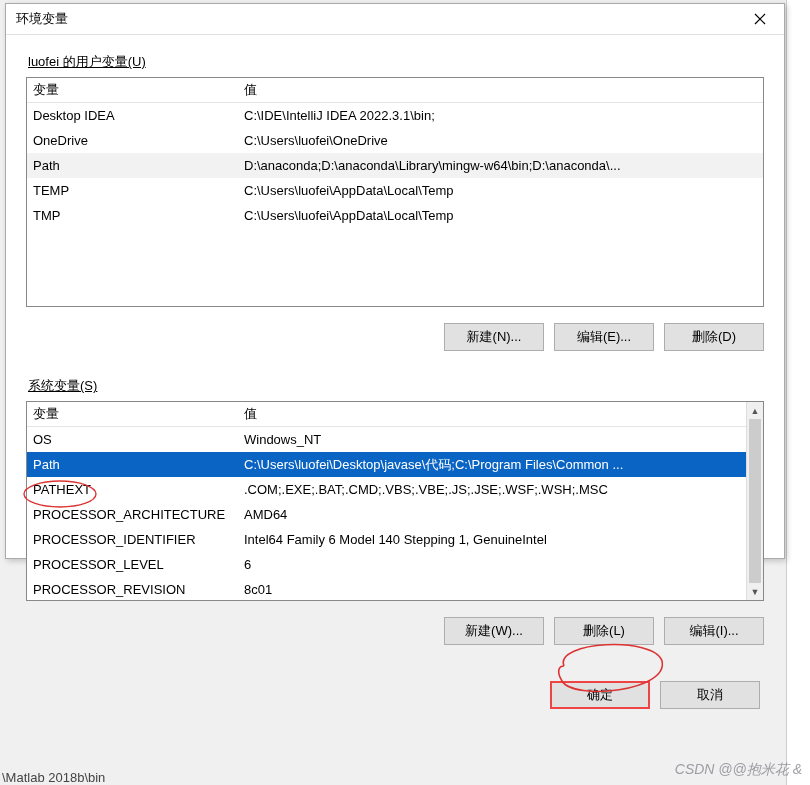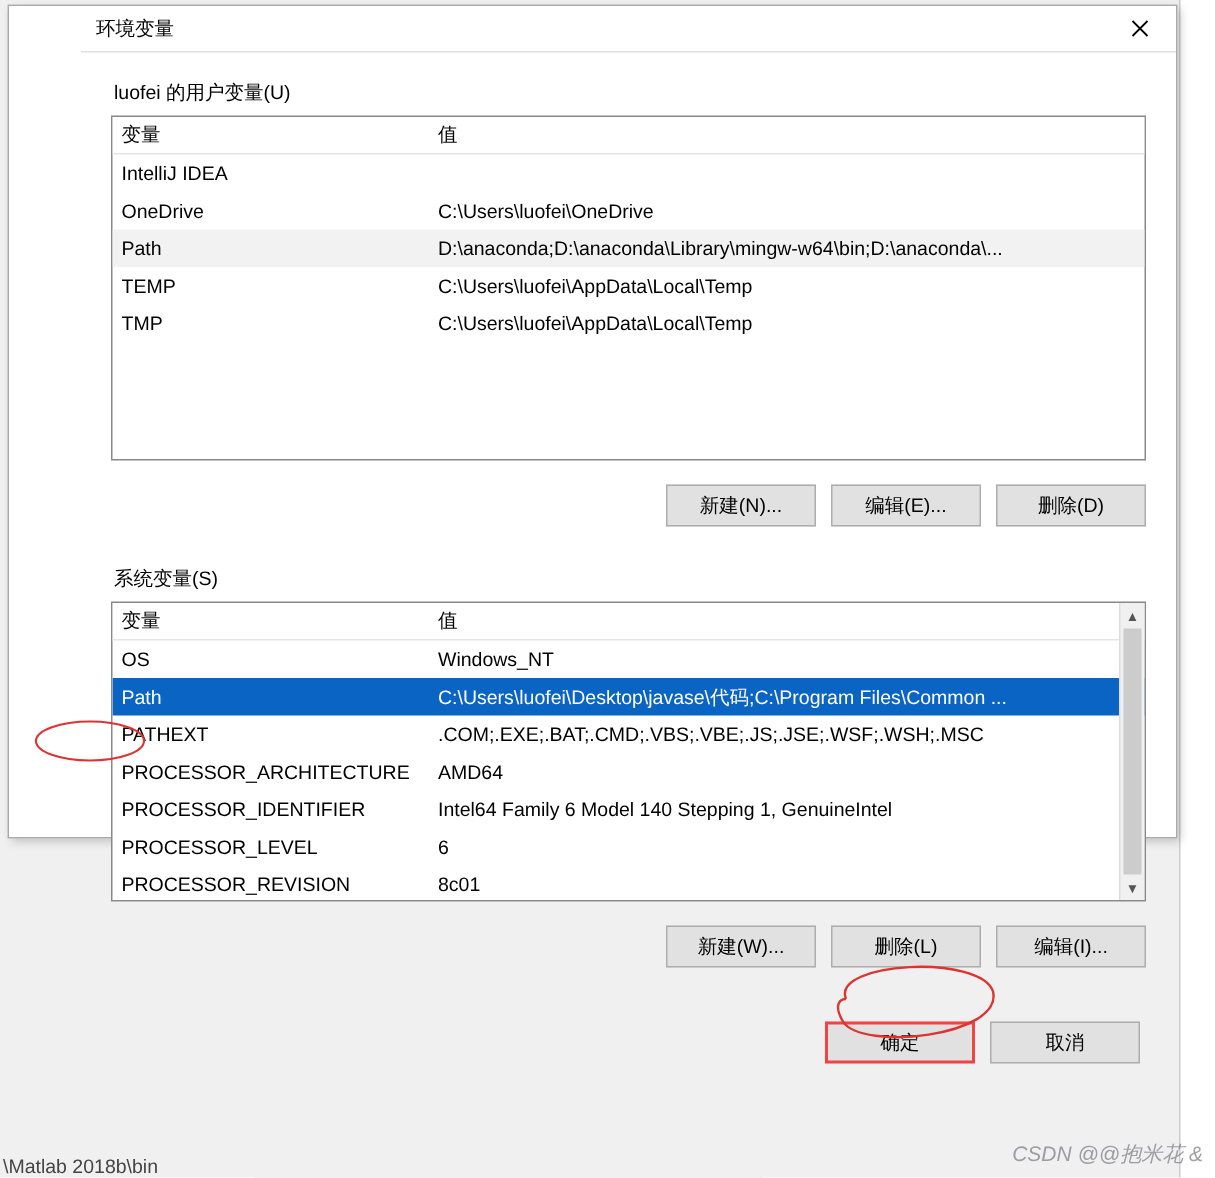--- a/index.html
+++ b/index.html
@@ -1,28 +1,28 @@
 <!DOCTYPE html>
 <html><head>
 <meta charset="utf-8">
 <style>
 * { box-sizing: border-box; margin: 0; padding: 0; font-family: "Microsoft YaHei", "Segoe UI", Tahoma, sans-serif; }
 body { background: #f0f0f0; width: 810px; height: 785px; overflow: hidden; position: relative; }
 
-.dialog { position: absolute; top: 3px; left: 5px; width: 780px; height: 556px; background: #fff; border: 1px solid #aaa; box-shadow: 2px 2px 6px rgba(0,0,0,0.2); display: flex; flex-direction: column; padding-left: 48px; }
+.dialog { position: absolute; top: 3px; left: 5px; width: 780px; height: 556px; background: #fff; border: 1px solid #aaa; box-shadow: 2px 2px 6px rgba(0,0,0,0.2); display: flex; flex-direction: column; }
 
 .titlebar { height: 32px; display: flex; align-items: center; padding: 0 2px 0 10px; border-bottom: 1px solid #e0e0e0; }
 .titlebar .title { flex: 1; font-size: 13px; color: #000; }
 .titlebar .close { width: 44px; height: 30px; display: flex; align-items: center; justify-content: center; cursor: pointer; }
 .titlebar .close svg { width: 12px; height: 12px; }
 
 .content { flex: 1; padding: 18px 20px 12px 20px; display: flex; flex-direction: column; gap: 10px; }
 
 .group { display: flex; flex-direction: column; gap: 6px; }
-.group-label { font-size: 13px; color: #000; padding-left: 2px; }
+.group-label { font-size: 13px; color: #000; padding-left: 2px; text-decoration: underline; }
 .listbox { border: 1px solid #888; height: 230px; background: #fff; position: relative; overflow: hidden; }
 .listbox.sys { height: 200px; }
 
 .list-header, .list-row { display: flex; font-size: 13px; height: 25px; align-items: center; }
 .list-header { border-bottom: 1px solid #e5e5e5; background: #fff; }
 .col1 { width: 215px; padding-left: 6px; overflow: hidden; white-space: nowrap; text-overflow: ellipsis; }
 .col2 { flex: 1; padding-left: 2px; overflow: hidden; white-space: nowrap; text-overflow: ellipsis; }
 .list-row { cursor: default; }
 .list-row.selected-user { background: #f2f2f2; }
 .list-row.selected-sys { background: #0a64c4; color: #fff; }
@@ -66,21 +66,22 @@
 
     <div class="group">
       <div class="group-label">luofei 的用户变量(U)</div>
       <div class="listbox">
         <div class="list-header">
           <div class="col1">变量</div>
           <div class="col2">值</div>
         </div>
         <div id="user-rows">
             <div class="list-row">
-              <div class="col1">IntelliJ IDEA</div>
+              <div class="col1">Desktop IDEA</div>
+              <div class="col2">C:\IDE\IntelliJ IDEA 2022.3.1\bin;</div>
             </div>
             <div class="list-row">
               <div class="col1">OneDrive</div>
               <div class="col2">C:\Users\luofei\OneDrive</div>
             </div>
             <div class="list-row selected-user">
               <div class="col1">Path</div>
               <div class="col2">D:\anaconda;D:\anaconda\Library\mingw-w64\bin;D:\anaconda\...</div>
             </div>
             <div class="list-row">

